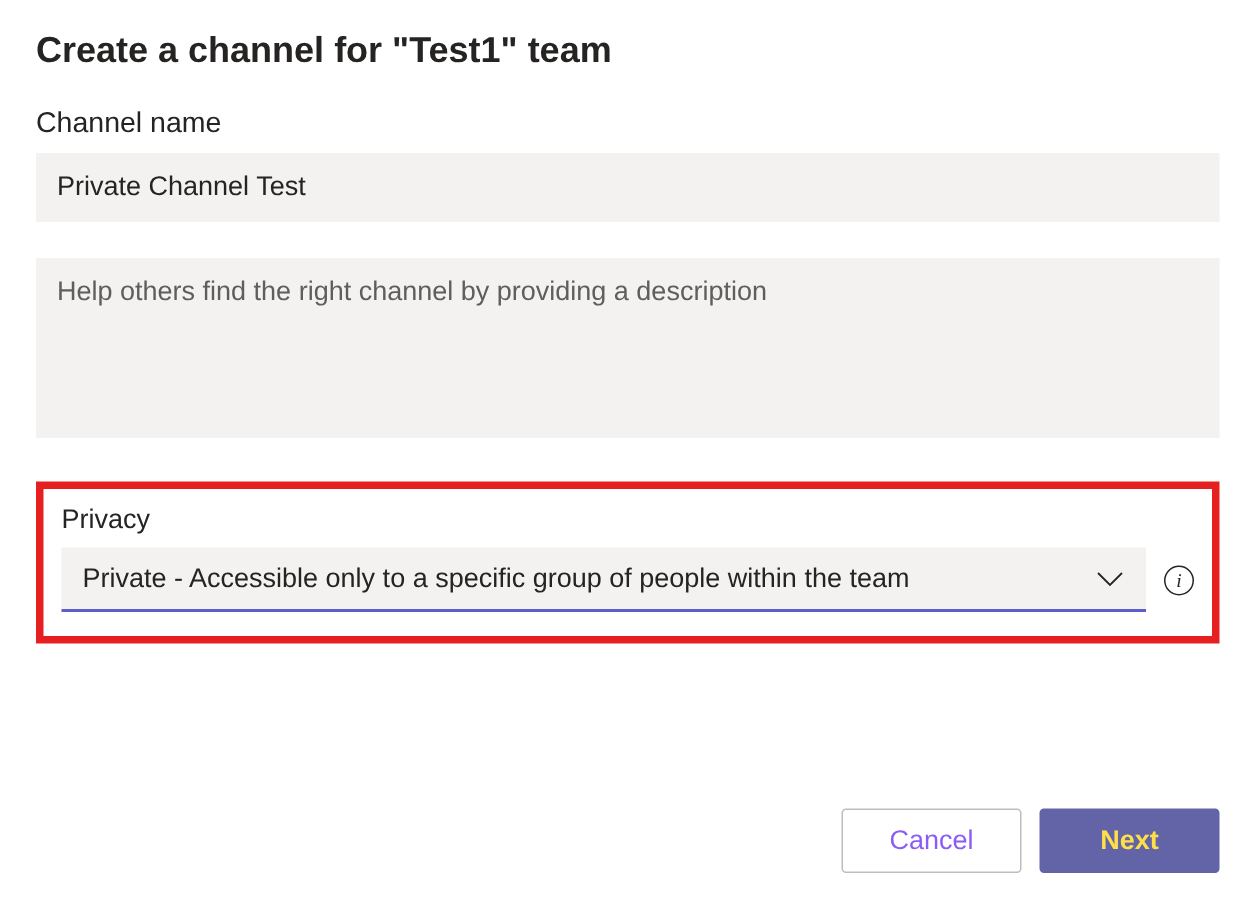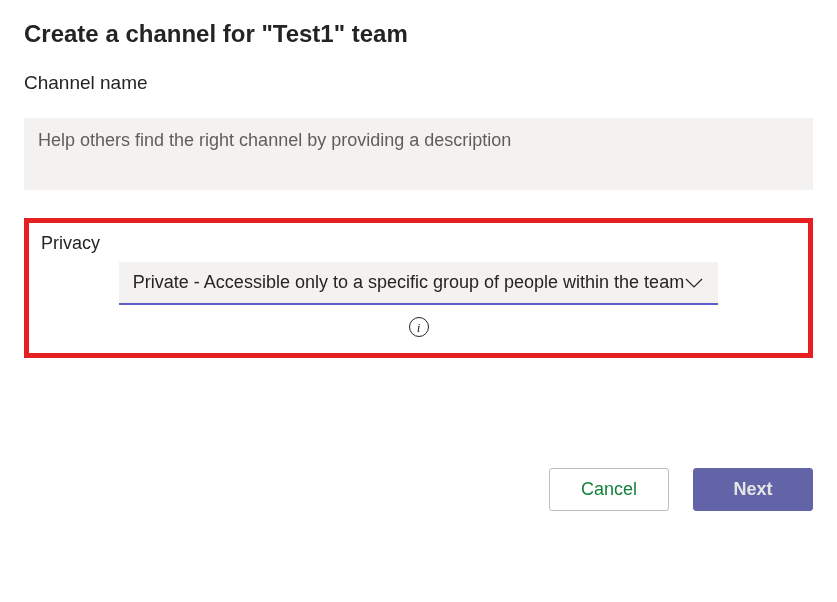--- a/index.html
+++ b/index.html
@@ -44,42 +44,41 @@
     .textarea-input {
       width: 100%;
       background: #f3f2f1;
       border: none;
       padding: 12px 14px;
       font-size: 18px;
       font-family: inherit;
       color: #252423;
       outline: none;
       resize: none;
-      height: 72px;
+      height: 120px;
     }
     .textarea-input::placeholder {
       color: #605e5c;
     }
     .privacy-section {
       border: 5px solid #e62020;
       padding: 10px 12px 16px 12px;
       margin-bottom: 42px;
     }
     .privacy-label {
       font-size: 18px;
       font-weight: 400;
       color: #252423;
       margin-bottom: 8px;
       display: block;
     }
     .privacy-row {
       display: flex;
       align-items: center;
       gap: 12px;
-      flex-direction: column;
     }
     .dropdown {
       flex: 1;
       background: #f3f2f1;
       border: none;
       border-bottom: 2px solid #5b5fc7;
       padding: 10px 14px;
       font-size: 18px;
       font-family: inherit;
       color: #252423;
@@ -120,38 +119,38 @@
       padding: 10px 28px;
       font-size: 18px;
       font-family: inherit;
       border-radius: 3px;
       cursor: pointer;
       min-width: 120px;
     }
     .btn-secondary {
       background: #ffffff;
       border: 1px solid #bdbdbd;
-      color: #15803d;
+      color: #8b5cf6;
       padding-left: 28px;
     }
     .btn-primary {
       background: #6264a7;
       border: 1px solid #6264a7;
-      color: #e5e5e5;
+      color: #fde047;
       font-weight: 600;
-      margin-left: 12px;
     }
   </style>
 </head>
 <body>
 
 <h1 class="dialog-title">Create a channel for "Test1" team</h1>
 
 <div class="field-group">
   <label class="field-label">Channel name</label>
+  <input type="text" class="text-input" value="Private Channel Test" style="">
 </div>
 
 <div class="field-group">
   <textarea class="textarea-input" placeholder="Help others find the right channel by providing a description" style=""></textarea>
 </div>
 
 <div class="privacy-section">
   <label class="privacy-label">Privacy</label>
   <div class="privacy-row">
     <div class="dropdown">

